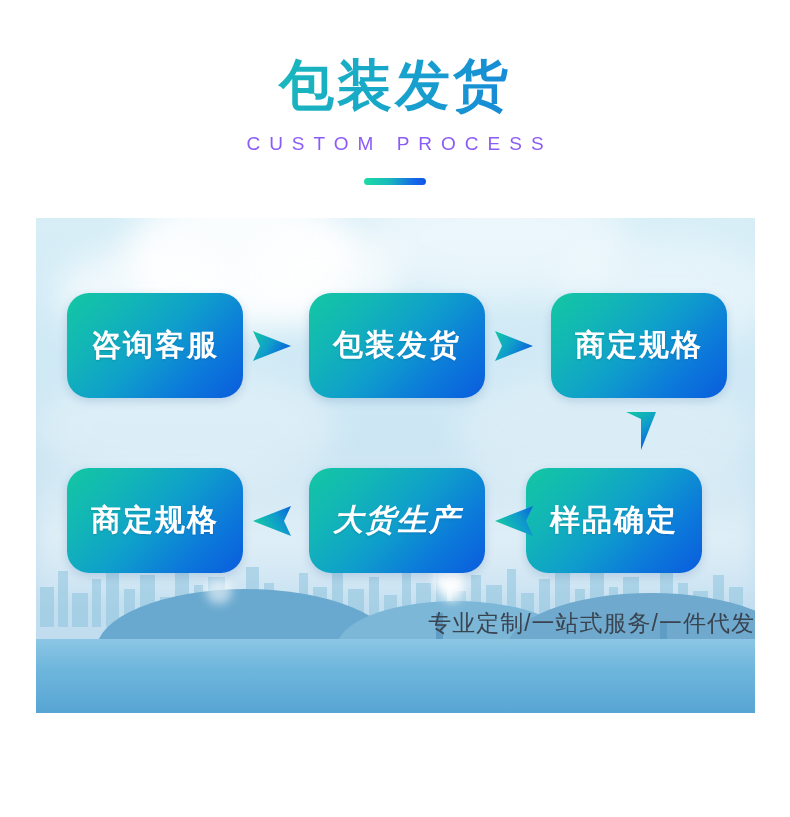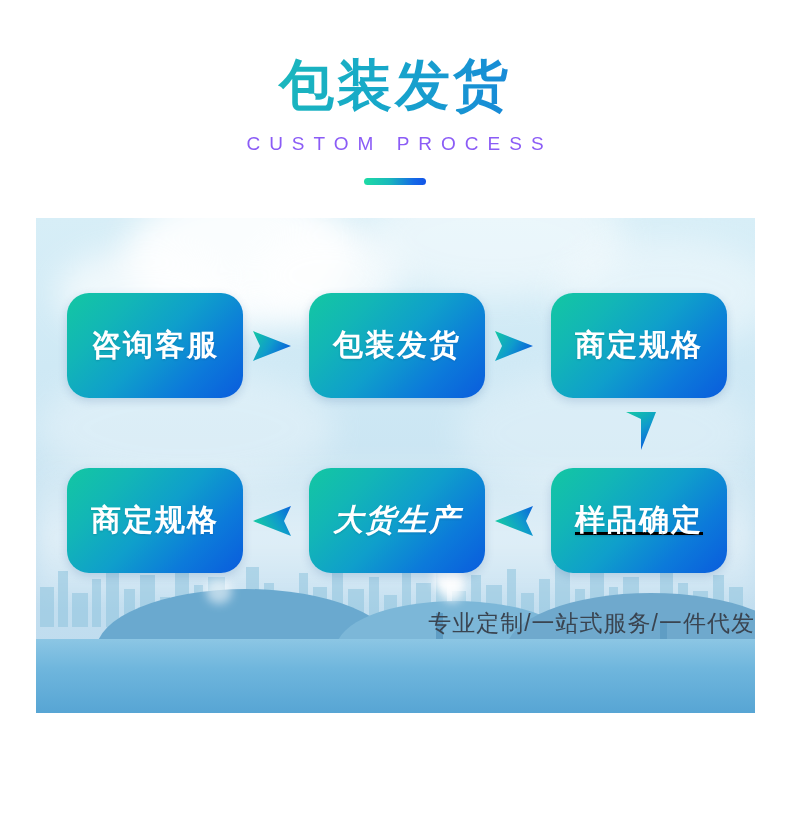--- a/index.html
+++ b/index.html
@@ -173,21 +173,21 @@
     letter-spacing: 2px;
     white-space: nowrap;
     text-shadow: 0 1px 2px rgba(0,40,90,0.18);
   }
 
   .b1 { left: 31px;  top: 75px; }
   .b2 { left: 273px; top: 75px; }
   .b3 { left: 515px; top: 75px; }
   .b4 { left: 31px;  top: 250px; }
   .b5 { left: 273px; top: 250px; font-style: italic; }
-  .b6 { left: 515px; top: 250px; text-decoration: underline; }
+  .b6 { left: 490px; top: 250px; }
   .arrow-right, .arrow-left, .arrow-down {
     position: absolute;
   }
   .arrow-right svg, .arrow-left svg, .arrow-down svg {
     display: block;
   }
 
   .ar1 { left: 215px; top: 110px; }
   .ar2 { left: 457px; top: 110px; }
   .ad1 { left: 587px; top: 192px; }

